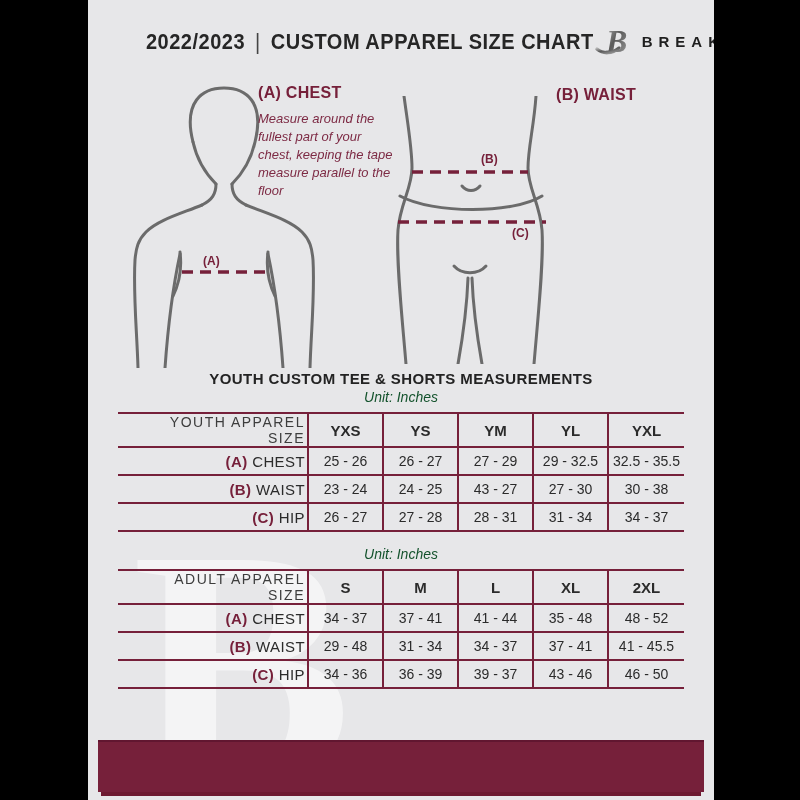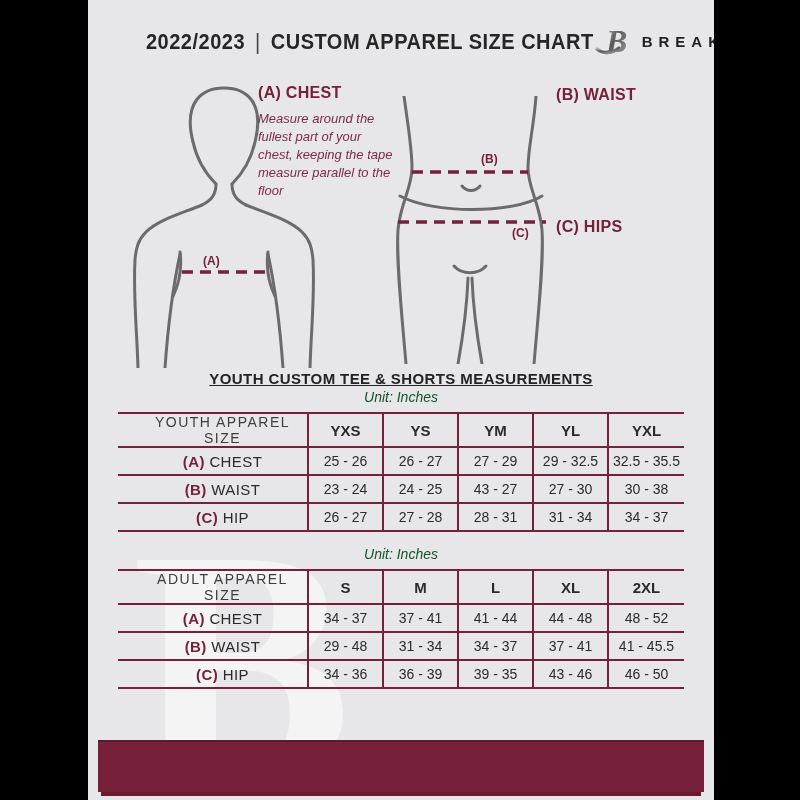--- a/index.html
+++ b/index.html
@@ -33,30 +33,30 @@
   .fig path{fill:none;stroke:var(--fig);stroke-width:3;stroke-linecap:round;}
   .fig line{stroke:var(--maroon);stroke-width:3.5;stroke-dasharray:11 7;}
   .marker{position:absolute;font-size:12px;font-weight:700;color:var(--maroon);z-index:2;}
 
   .measure-text{position:absolute;z-index:2;}
   .measure-text h3{font-size:16px;font-weight:800;color:var(--maroon);letter-spacing:.3px;margin-bottom:8px;}
   .measure-text p{font-size:13px;font-style:italic;color:var(--maroon-soft);line-height:1.38;}
 
   
   .table-block{position:absolute;left:0;width:626px;text-align:center;z-index:1;}
-  .table-title{font-size:15px;font-weight:700;color:#232323;letter-spacing:.4px;text-decoration:underline;}
+  .table-title{font-size:15px;font-weight:700;color:#232323;letter-spacing:.4px;}
   .table-unit{font-size:14px;font-style:italic;color:#14532d;margin-top:2px;}
   table.size-table{border-collapse:collapse;table-layout:fixed;width:566px;margin:7px auto 0 auto;background:transparent;}
   .size-table th,.size-table td{border-top:2px solid var(--maroon);height:28px;font-size:14px;
     color:var(--ink);text-align:center;vertical-align:middle;padding:0 2px;}
   .size-table tr:last-child td{border-bottom:2px solid var(--maroon);}
   .size-table th + th,.size-table td + td{border-left:2px solid var(--maroon);}
   .size-table th{height:30px;font-weight:700;font-size:15px;}
   .size-table th.label-col{font-weight:400;font-size:14px;letter-spacing:1.5px;color:#3d3d3d;}
-  .size-table .label-col{text-align:center;padding-left:22px;}
+  .size-table .label-col{text-align:right;padding-left:22px;}
   .size-table td.label-col{font-size:15px;letter-spacing:.4px;}
   .size-table .prefix{color:var(--maroon);font-weight:700;}
 
   
   .footer-bar{position:absolute;left:10px;top:740px;width:606px;height:52px;background:var(--maroon);
     border-top:2px solid #611630;box-shadow:0 7px 0 -3px #6d1a31;z-index:3;}
 </style>
 </head>
 <body>
 
@@ -118,21 +118,20 @@
       <span class="marker" style="left:424px;top:146px;">(C)</span>
 
       <div class="measure-text" style="left:170px;top:4px;width:140px;">
         <h3>(A) CHEST</h3>
         <p>Measure around the fullest part of your chest, keeping the tape measure parallel to the floor</p>
       </div>
       <div class="measure-text" style="left:468px;top:6px;width:152px;">
         <h3>(B) WAIST</h3>
       </div>
       <div class="measure-text" style="left:468px;top:138px;width:158px;">
-        <h3>(C) HIPS</h3>
       </div>
     </div>
 
     <div class="table-block" style="top:370px;">
       <div class="table-title">YOUTH CUSTOM TEE &amp; SHORTS MEASUREMENTS</div>
       <div class="table-unit">Unit: Inches</div>
       <table class="size-table">
         <colgroup>
           <col style="width:190px">
             <col style="width:75px">
@@ -196,36 +195,36 @@
           <th>M</th>
           <th>L</th>
           <th>XL</th>
           <th>2XL</th>
         </tr>
         <tr>
           <td class="label-col"><span class="prefix">(A)</span> <span>CHEST</span></td>
           <td>34 - 37</td>
           <td>37 - 41</td>
           <td>41 - 44</td>
-          <td>44 - 48</td>
+          <td>35 - 48</td>
           <td>48 - 52</td>
         </tr>
         <tr>
           <td class="label-col"><span class="prefix">(B)</span> <span>WAIST</span></td>
           <td>29 - 48</td>
           <td>31 - 34</td>
           <td>34 - 37</td>
           <td>37 - 41</td>
           <td>41 - 45.5</td>
         </tr>
         <tr>
           <td class="label-col"><span class="prefix">(C)</span> <span>HIP</span></td>
           <td>34 - 36</td>
           <td>36 - 39</td>
-          <td>39 - 35</td>
+          <td>39 - 37</td>
           <td>43 - 46</td>
           <td>46 - 50</td>
         </tr>
       </tbody>
         </table>
     </div>
 
     <div class="footer-bar"></div>
   </div>
 </div>

